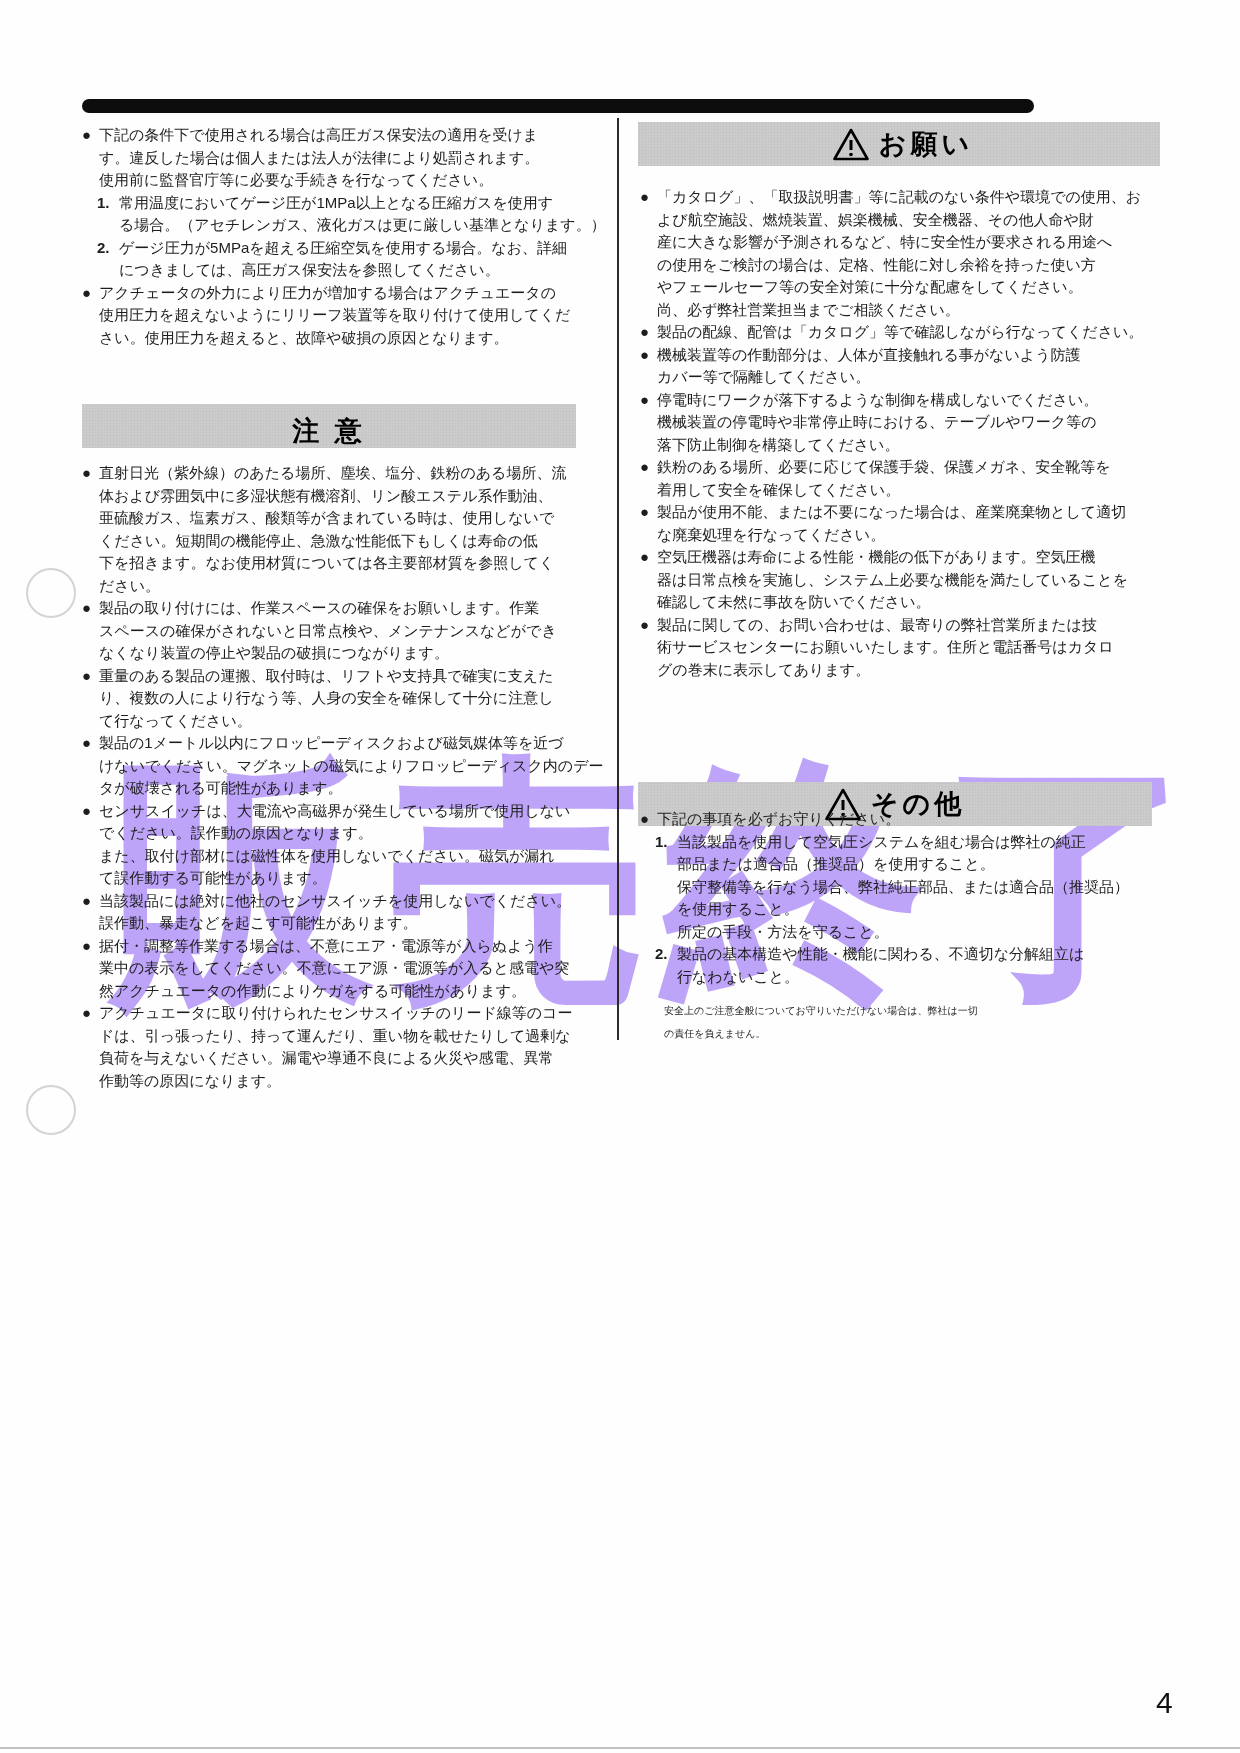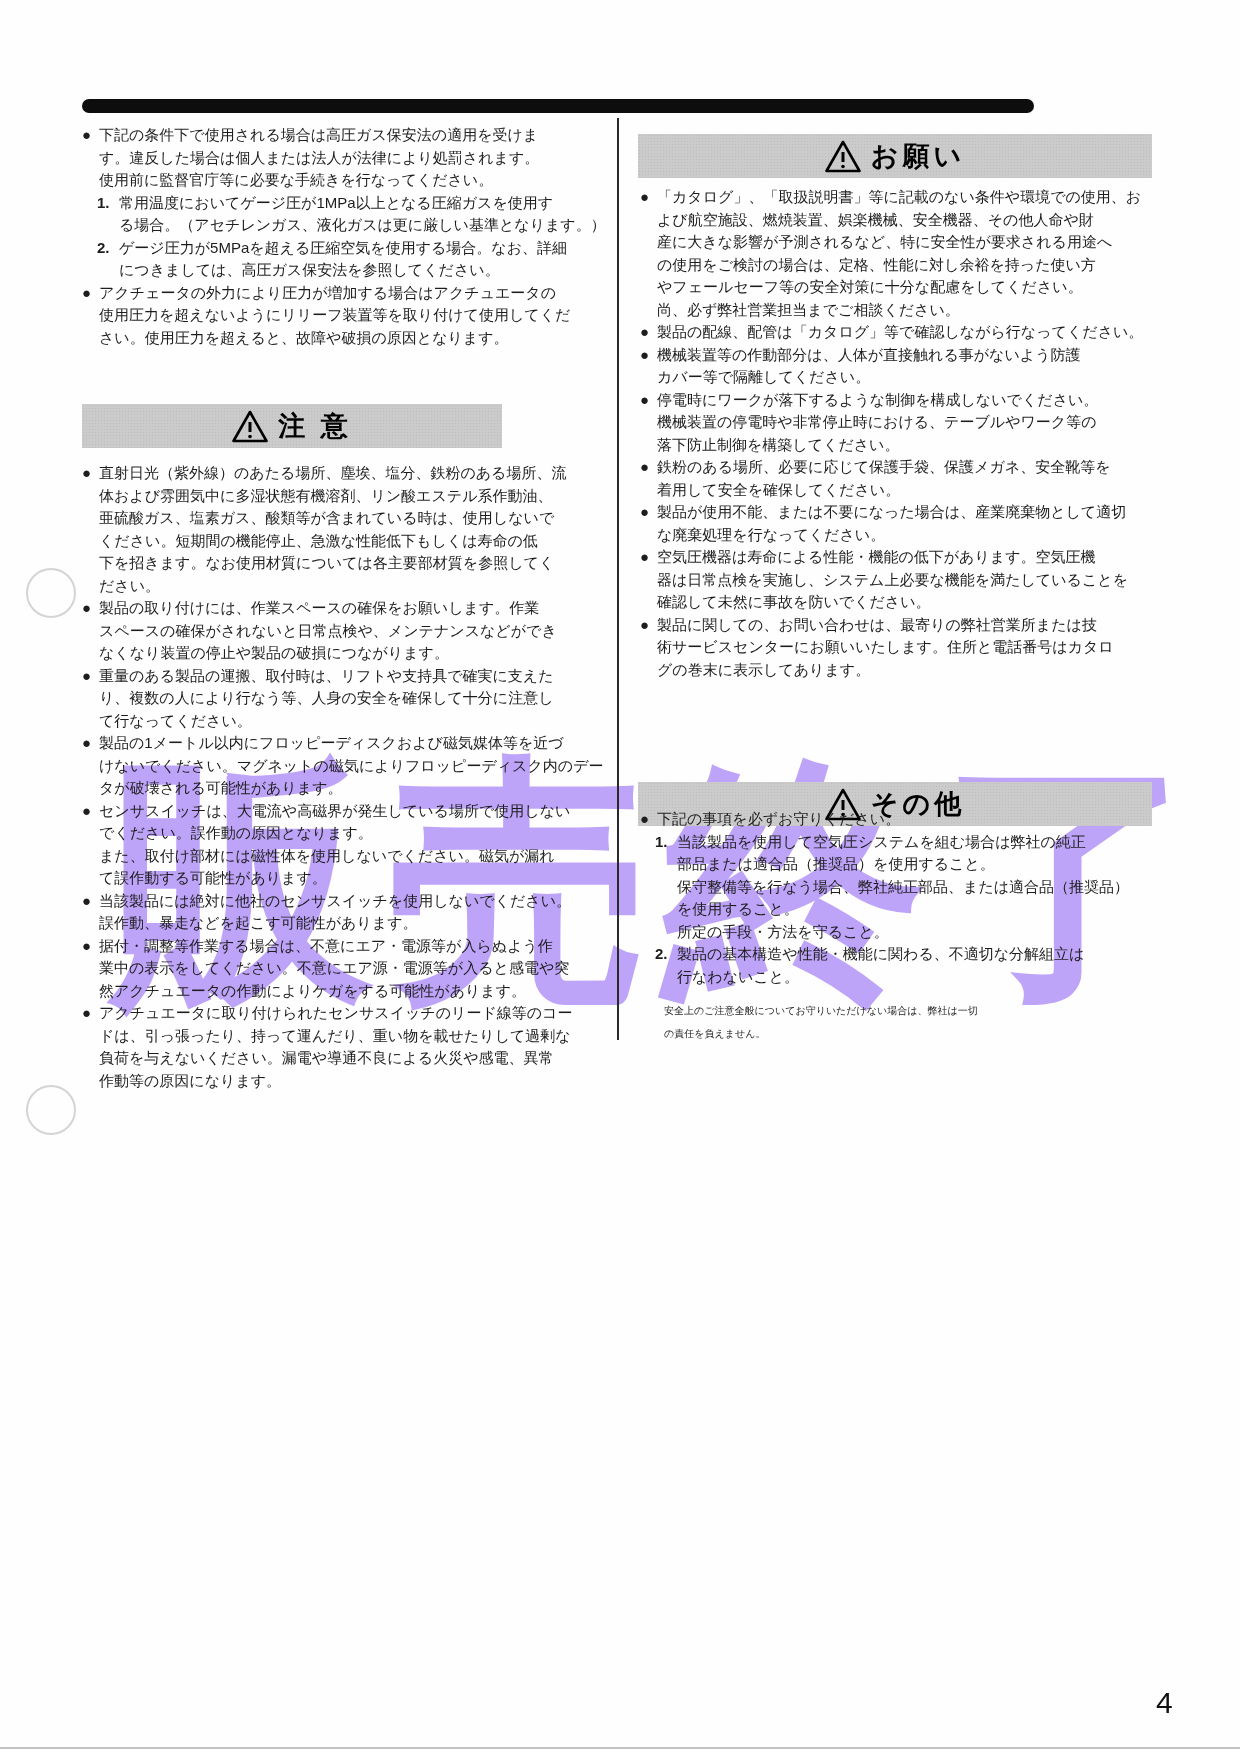--- a/index.html
+++ b/index.html
@@ -71,21 +71,21 @@
 使用前に監督官庁等に必要な手続きを行なってください。</span></div>
       <div class="item ind1"><span class="b">1.</span><span class="t">常用温度においてゲージ圧が1MPa以上となる圧縮ガスを使用す
 る場合。（アセチレンガス、液化ガスは更に厳しい基準となります。）</span></div>
       <div class="item ind1"><span class="b">2.</span><span class="t">ゲージ圧力が5MPaを超える圧縮空気を使用する場合。なお、詳細
 につきましては、高圧ガス保安法を参照してください。</span></div>
       <div class="item ind0"><span class="b">●</span><span class="t">アクチェータの外力により圧力が増加する場合はアクチュエータの
 使用圧力を超えないようにリリーフ装置等を取り付けて使用してくだ
 さい。使用圧力を超えると、故障や破損の原因となります。</span></div>
     </div>
 
-  <div class="band" style="left:82px;top:404px;width:420px;">
+  <div class="band" style="left:82px;top:404px;width:494px;flex-direction:column;">
     <svg class="warn-icon" width="36" height="33" viewBox="0 0 36 33">
       <polygon points="18,2 34.5,31 1.5,31" fill="none" stroke="#000" stroke-width="2.6" stroke-linejoin="round"></polygon>
       <line x1="18" y1="12" x2="18" y2="22" stroke="#000" stroke-width="3"></line>
       <circle cx="18" cy="26.5" r="1.8" fill="#000"></circle>
     </svg>
     <span class="title">注 意</span>
   </div>
 
   <div class="layer list" style="left:82px;top:462px;width:524px;">
       <div class="item ind0"><span class="b">●</span><span class="t">直射日光（紫外線）のあたる場所、塵埃、塩分、鉄粉のある場所、流
@@ -113,21 +113,21 @@
 業中の表示をしてください。不意にエア源・電源等が入ると感電や突
 然アクチュエータの作動によりケガをする可能性があります。</span></div>
       <div class="item ind0"><span class="b">●</span><span class="t">アクチュエータに取り付けられたセンサスイッチのリード線等のコー
 ドは、引っ張ったり、持って運んだり、重い物を載せたりして過剰な
 負荷を与えないください。漏電や導通不良による火災や感電、異常
 作動等の原因になります。</span></div>
     </div>
 
   <div class="divider"></div>
 
-  <div class="band" style="left:638px;top:134px;width:514px;">
+  <div class="band" style="left:638px;top:122px;width:514px;padding-left:8px;">
     <svg class="warn-icon" width="36" height="33" viewBox="0 0 36 33">
       <polygon points="18,2 34.5,31 1.5,31" fill="none" stroke="#000" stroke-width="2.6" stroke-linejoin="round"></polygon>
       <line x1="18" y1="12" x2="18" y2="22" stroke="#000" stroke-width="3"></line>
       <circle cx="18" cy="26.5" r="1.8" fill="#000"></circle>
     </svg>
     <span class="title">お願い</span>
   </div>
 
   <div class="layer list" style="left:640px;top:186px;width:560px;">
       <div class="item ind0"><span class="b">●</span><span class="t">「カタログ」、「取扱説明書」等に記載のない条件や環境での使用、お

